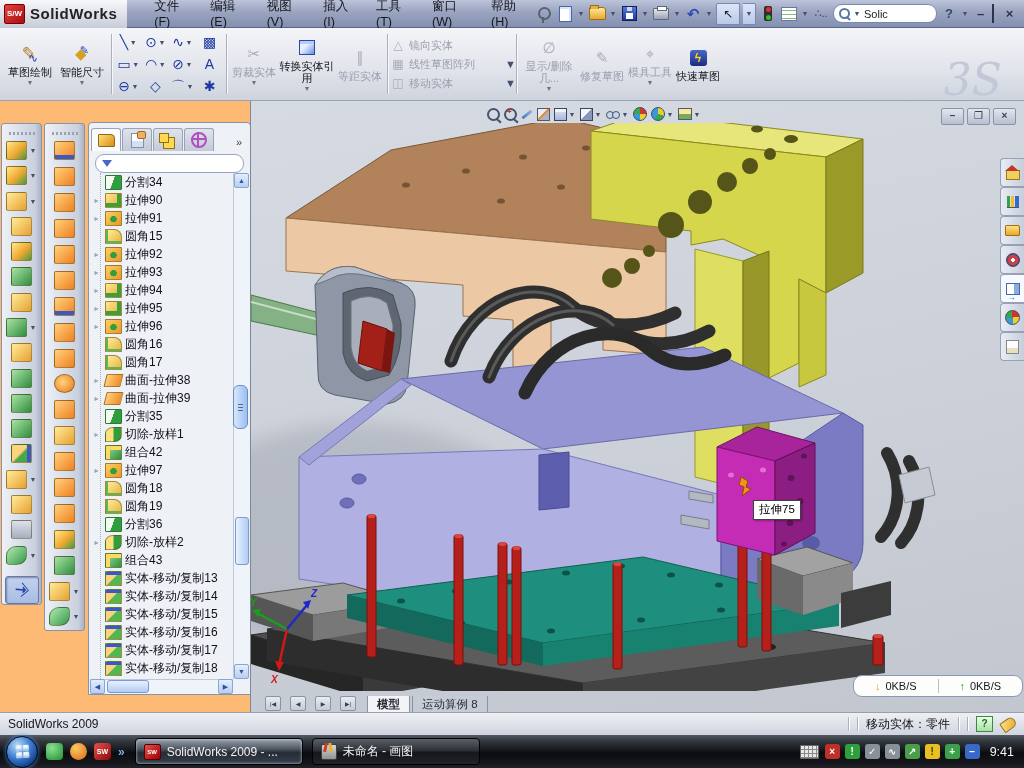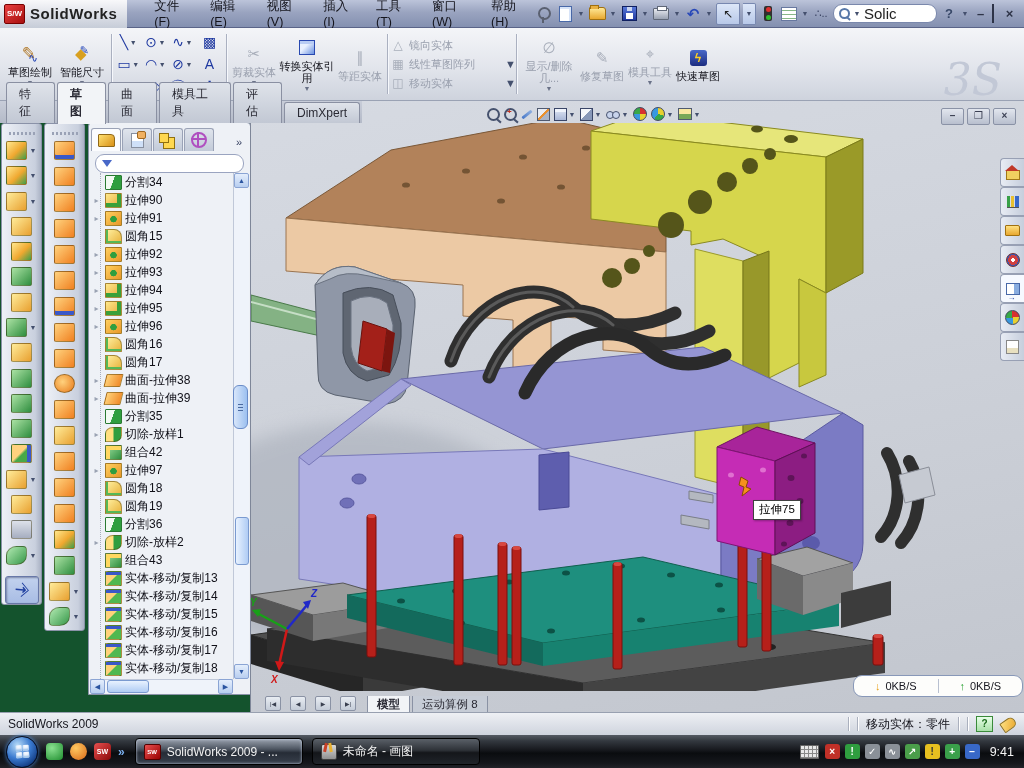--- a/index.html
+++ b/index.html
@@ -1,17 +1,17 @@
 <!DOCTYPE html>
 <html style="--part-top_plate: #ecc9a4; --part-clamp_frame: #d6d64c; --part-core_block: #b0b0e2; --part-insert_block: #c52cb5; --part-ejector_plate: #1e8f7e; --part-base_plate: #2d2d2d; --part-pins: #b6201a; --part-rod: #84b284; --part-clamp: #8f97a7; --part-hoses: #2f2f2f;"><head>
 <meta charset="utf-8">
 <style>
 html,body{margin:0;padding:0;width:1024px;height:768px;overflow:hidden;
  font-family:"Liberation Sans","DejaVu Sans",sans-serif;-webkit-font-smoothing:antialiased;}
-#app{position:relative;width:1024px;height:768px;background:#14532d;}
+#app{position:relative;width:1024px;height:768px;background:#fdba74;}
 
 
 #titlebar{position:absolute;left:0;top:0;width:1024px;height:28px;
  background:linear-gradient(#bcc4da 0%,#9aa4c0 45%,#8490b0 100%);display:flex;align-items:center;border-bottom:1px solid #5a6488;box-sizing:border-box;}
 #logo{display:flex;align-items:center;gap:5px;height:28px;padding:0 10px 0 4px;
  background:linear-gradient(#f8f8fa,#c6ccd8);}
 .sw-cube{width:19px;height:18px;background:linear-gradient(135deg,#e84040,#a80f0f);border:1px solid #700;
  color:#fff;font-size:8px;font-weight:bold;display:flex;align-items:center;justify-content:center;border-radius:2px;}
 #logo-text{font-size:15px;font-weight:bold;color:#222;letter-spacing:.5px;}
 #menu-row{display:flex;gap:0;margin-left:14px;}
@@ -34,21 +34,21 @@
 .sel-dd{width:12px;height:20px;border:1px solid #7888b0;border-left:none;background:linear-gradient(#dce6f8,#b8c8e8);border-radius:0 2px 2px 0;display:flex;align-items:center;justify-content:center;}
 .i-cursor{font-size:12px;color:#202020;}
 .i-traffic{width:8px;height:15px;background:#303030;border-radius:2px;display:flex;flex-direction:column;align-items:center;justify-content:space-around;}
 .i-traffic i{width:5px;height:5px;border-radius:50%;display:block;}
 .i-list{width:14px;height:12px;background:#fff;border:1px solid #6878a0;
  background-image:repeating-linear-gradient(#fff 0 2px,#88b888 2px 3px,#fff 3px 4px);}
 .i-ink{font-size:11px;color:#3a4464;}
 #search-pill{display:flex;align-items:center;width:92px;height:17px;background:#fff;border:1px solid #7a88ac;border-radius:9px;padding:0 5px;gap:3px;}
 .i-mag{width:7px;height:7px;border:2px solid #5878a8;border-radius:50%;position:relative;flex:none;}
 .i-mag:after{content:"";position:absolute;left:6px;top:6px;width:5px;height:2px;background:#5878a8;transform:rotate(40deg);transform-origin:0 0;}
-#search-text{font-size:15px;color:#222;}
+#search-text{font-size:11px;color:#222;}
 .i-help{font-size:13px;font-weight:bold;color:#384868;}
 .winbtn{font-size:13px;color:#2e3448;width:17px;text-align:center;font-weight:bold;}
 .i-restore{width:9px;height:8px;border:1px solid #2e3448;box-shadow:3px -3px 0 -1px #2e3448;margin:3px 4px 0 0;}
 
 
 #ribbon{position:absolute;left:0;top:28px;width:1024px;height:73px;
  background:linear-gradient(#f4f5f8 0%,#e2e5ec 55%,#ced3dd 100%);border-bottom:1px solid #9aa2b4;box-sizing:border-box;display:flex;align-items:stretch;padding:2px 0 2px 4px;}
 .rb-big{width:52px;display:flex;flex-direction:column;align-items:center;justify-content:center;gap:1px;text-align:center;}
 .rb-big .ric{height:22px;display:flex;align-items:center;justify-content:center;}
 .rb-lbl{font-size:11px;line-height:12px;color:#16161e;}
@@ -407,28 +407,20 @@
         <div class="rb-big" style="width: 48px;">
           <span class="ric">
             <span class="rapid-ic">ϟ</span>
           </span>
           <span class="rb-lbl">快速草图</span>
         </div>
       </div>
     <div id="watermark">3S</div>
   </div>
 
-  <div id="tabrow">
-      <div class="ctab">特征</div>
-      <div class="ctab active">草图</div>
-      <div class="ctab">曲面</div>
-      <div class="ctab">模具工具</div>
-      <div class="ctab">评估</div>
-      <div class="ctab">DimXpert</div>
-    </div>
 
   <div class="ltb" id="ltb1">
       <div class="pti">
         <span class="pico p-yg"></span>
         <span class="dd">▼</span>
       </div>
       <div class="pti">
         <span class="pico p-yg"></span>
         <span class="dd">▼</span>
       </div>

